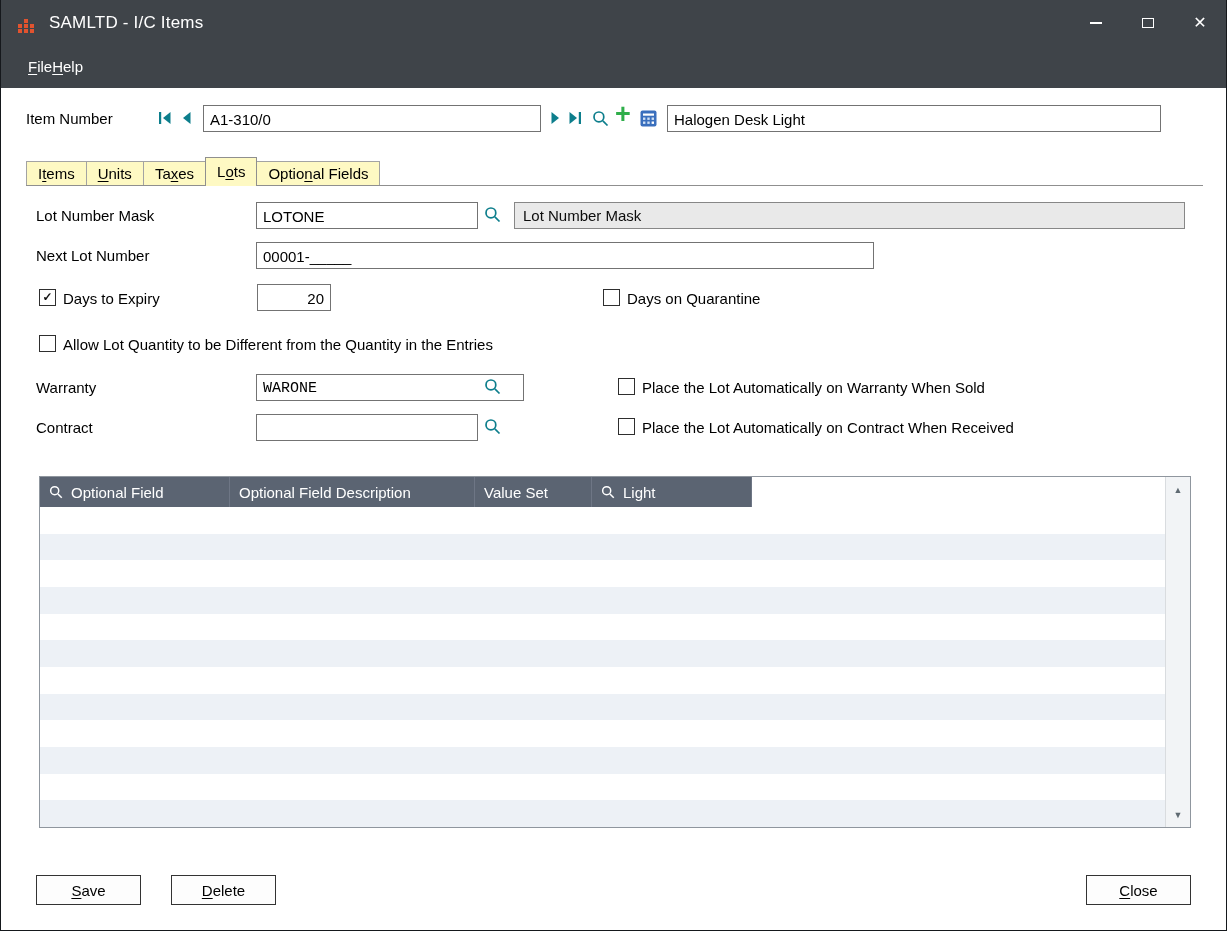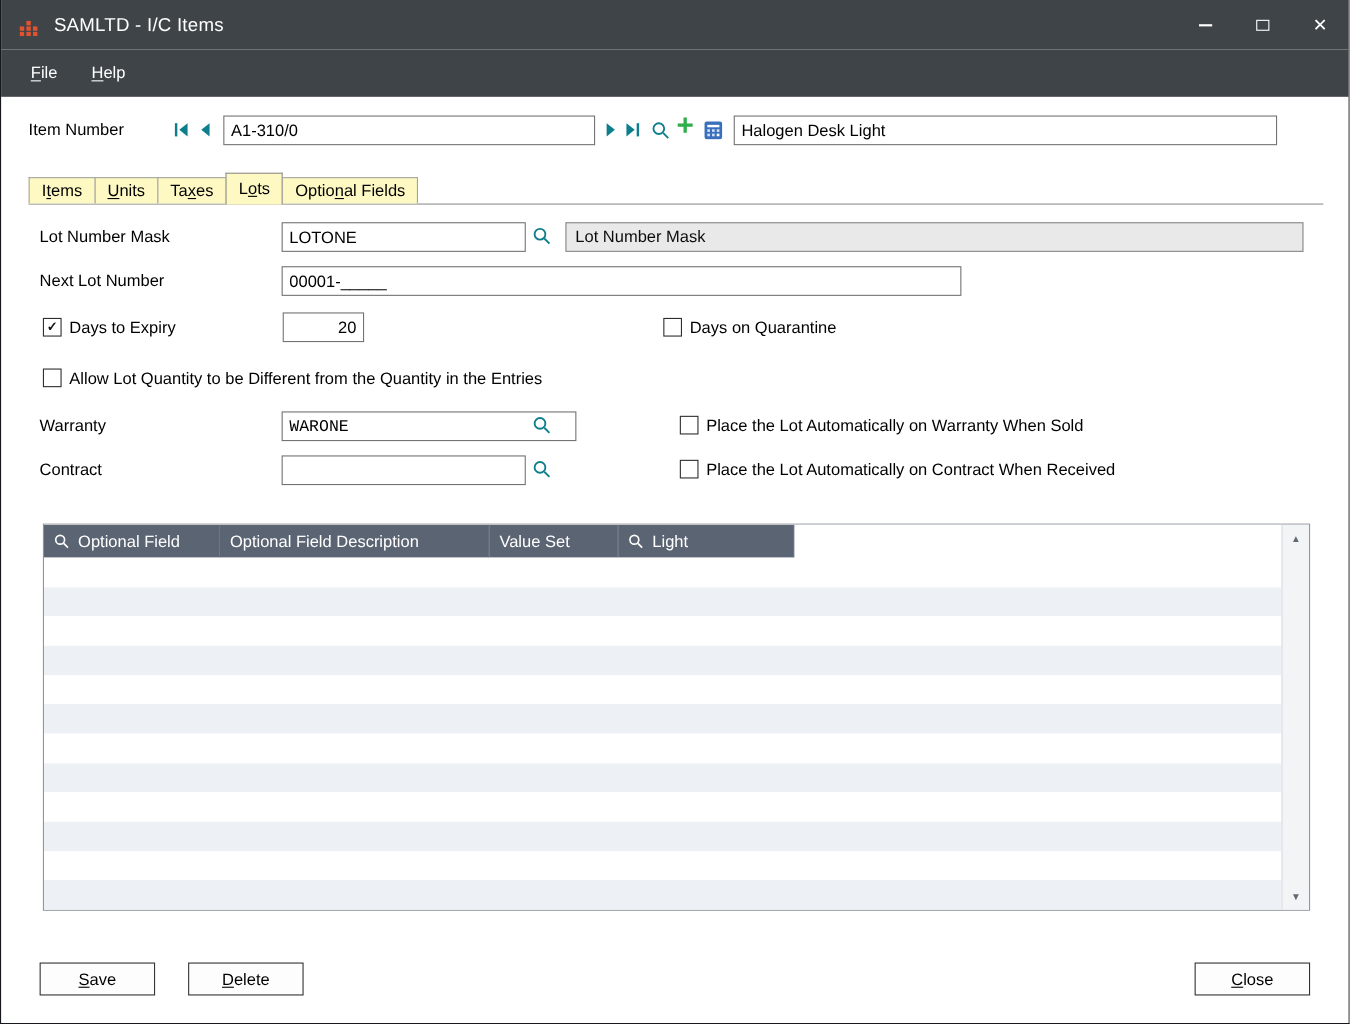--- a/index.html
+++ b/index.html
@@ -14,21 +14,21 @@
   .app-icon{display:flex;align-items:center;}
   .title-text{color:#fff;font-size:17px;margin-left:13px;letter-spacing:.2px;}
   .win-controls{position:absolute;right:0;top:0;height:45px;display:flex;}
   .wc{width:52px;height:45px;display:flex;align-items:center;justify-content:center;
     color:#fff;font-size:16px;cursor:pointer;}
   .min-glyph{width:12px;height:2px;background:#fff;display:block;}
   .max-glyph{width:12px;height:10px;border:1.5px solid #fff;display:block;}
 
   
   .menubar{position:absolute;left:0;top:45px;width:100%;height:43px;background:#3f4449;
-    display:flex;align-items:center;gap:31px;padding-left:27px;}
+    display:flex;align-items:center;padding-left:27px;}
   .menu-item{color:#fff;font-size:15px;cursor:pointer;}
   .mn{text-decoration:underline;text-underline-offset:2px;}
 
   
   .lbl{position:absolute;font-size:15px;line-height:27px;color:#000;white-space:nowrap;}
   .txt{position:absolute;height:27px;border:1px solid #737373;background:#fff;color:#000;
     font-family:"Liberation Sans",sans-serif;font-size:15px;padding:1px 6px 0;}
   .num{text-align:right;}
   .ro{position:absolute;height:27px;background:#e9e9e9;border:1px solid #878787;
     font-size:15px;line-height:25px;padding:0 8px;color:#0c0c0c;white-space:nowrap;}
@@ -199,21 +199,21 @@
     <svg width="17" height="17" viewBox="0 0 16 16">
         <circle cx="6.5" cy="6.5" r="4.6" fill="none" stroke="currentColor" stroke-width="1.6"></circle>
         <line x1="10.2" y1="10.2" x2="14.6" y2="14.6" stroke="currentColor" stroke-width="1.6"></line>
       </svg>
   </span>
   <span class="cb" style="left:617px;top:418px;"></span>
   <span class="cblbl" style="left:641px;top:419px;">Place the Lot Automatically on Contract When Received</span>
 
   <div id="grid">
     <div id="grid-header">
-        <div class="hcell" style="width: 160px;">
+        <div class="hcell" style="width: 190px;">
           <span class="hmag">
             <svg width="14" height="14" viewBox="0 0 16 16">
               <circle cx="6.5" cy="6.5" r="4.6" fill="none" stroke="currentColor" stroke-width="1.7"></circle>
               <line x1="10.2" y1="10.2" x2="14.6" y2="14.6" stroke="currentColor" stroke-width="1.7"></line>
             </svg>
           </span>
           <span>Optional Field</span>
         </div>
         <div class="hcell" style="width: 245px;">
           <span>Optional Field Description</span>

